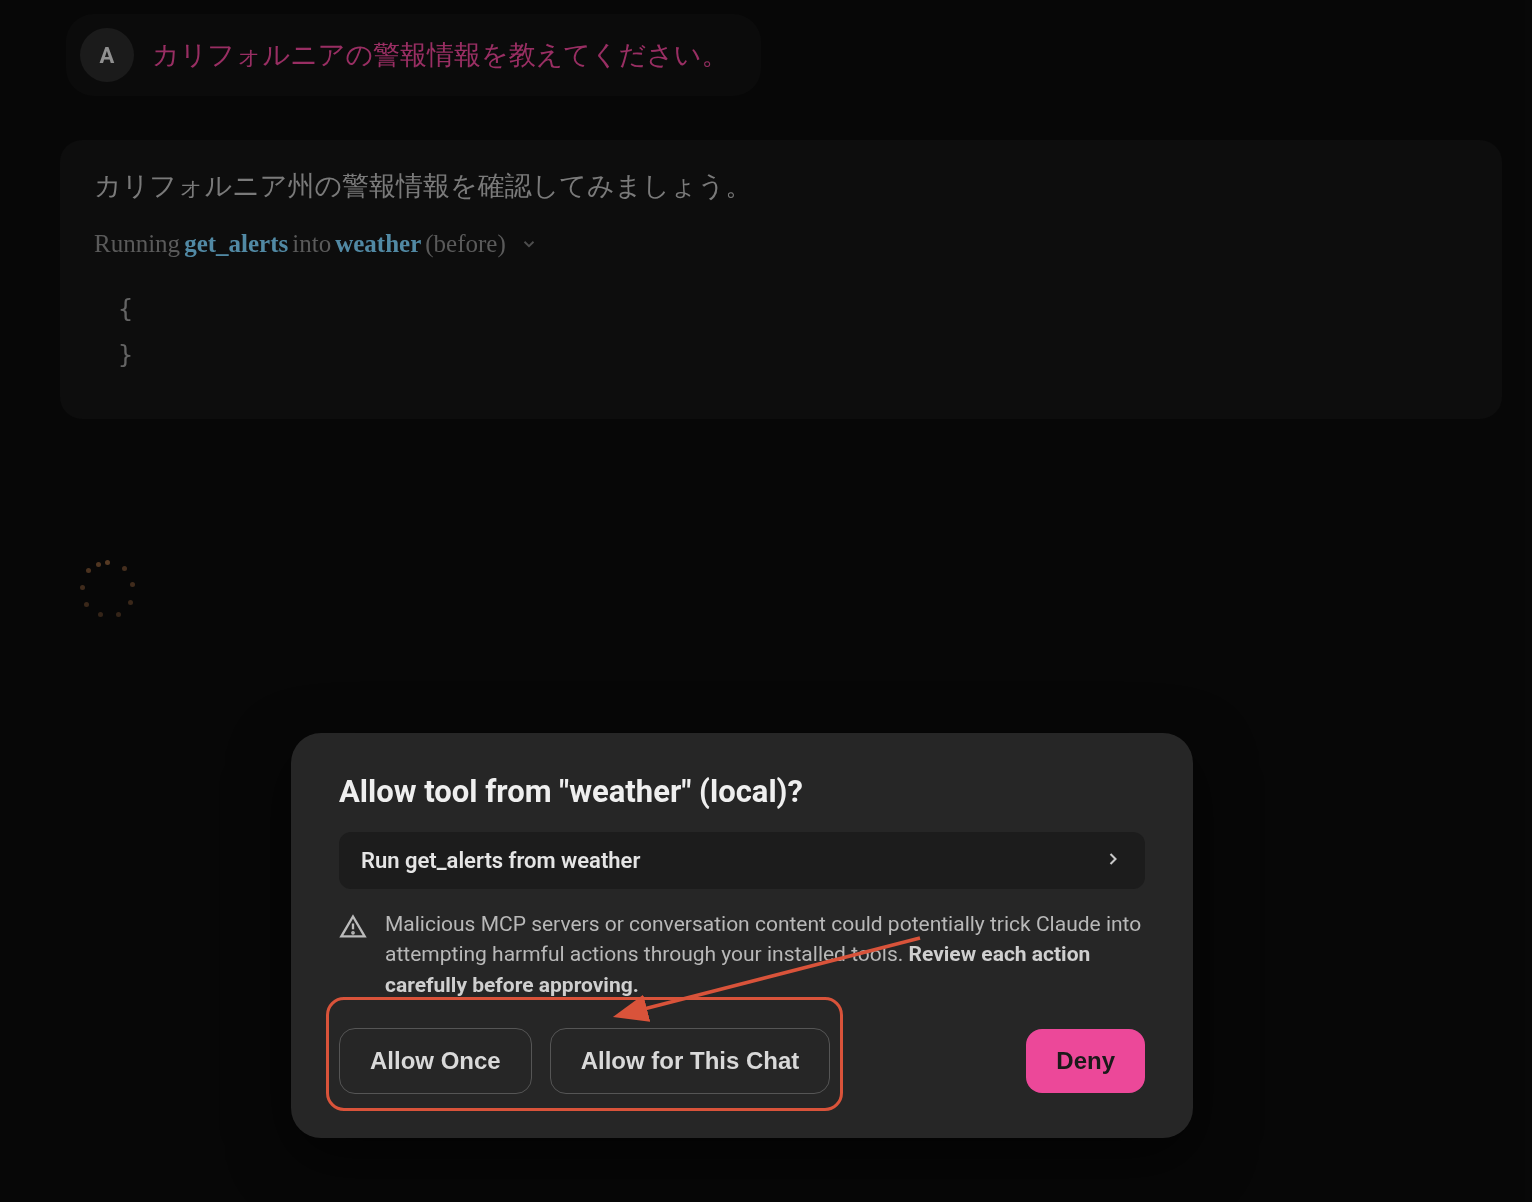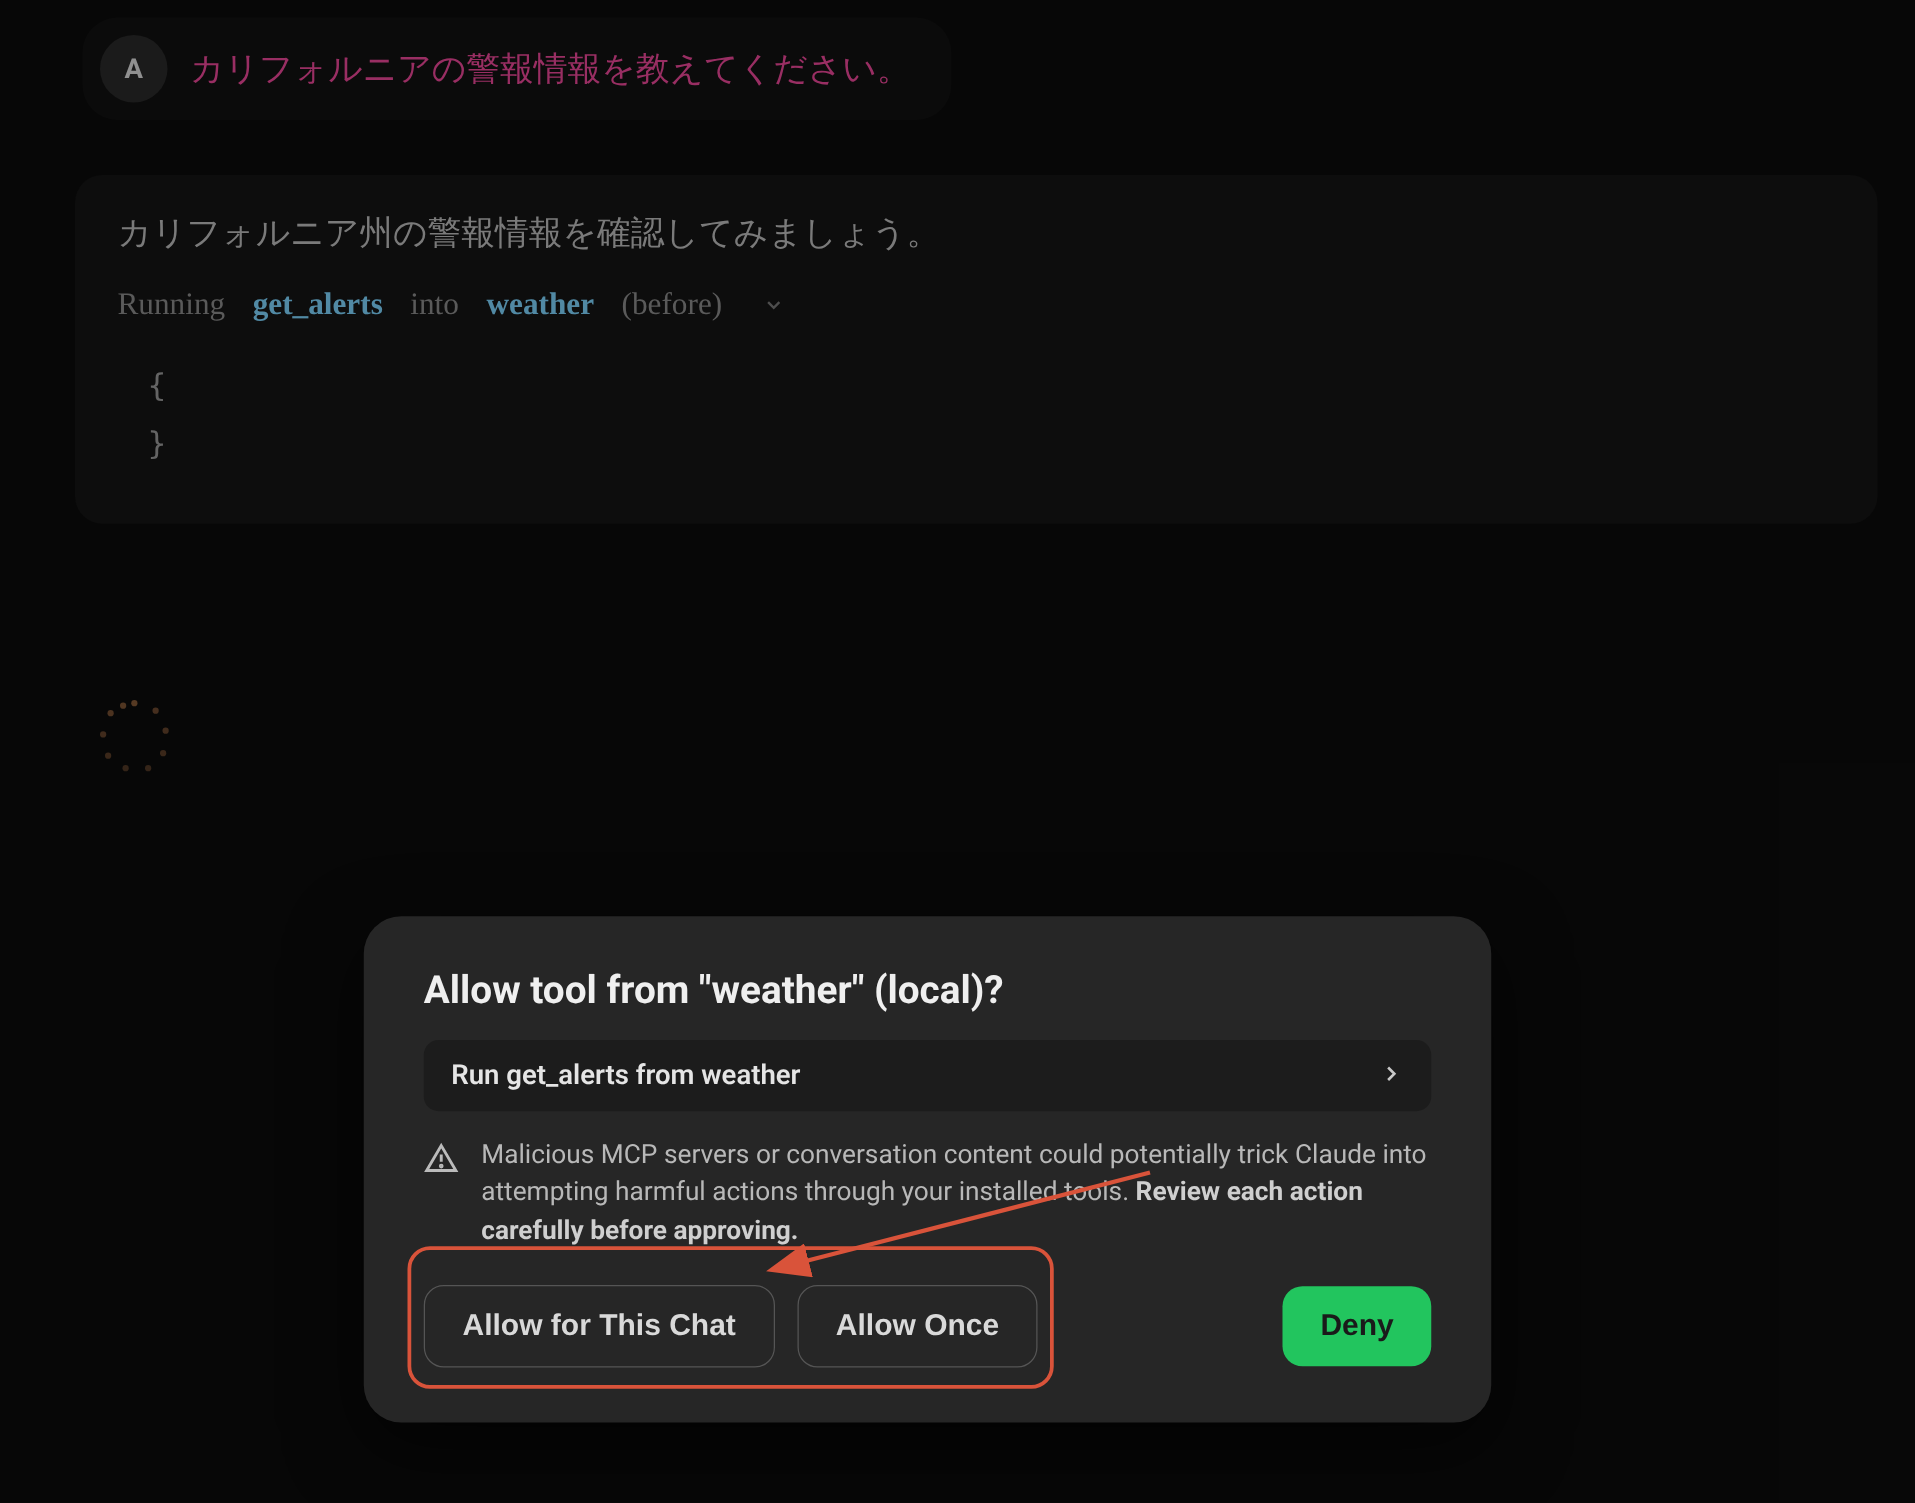--- a/index.html
+++ b/index.html
@@ -65,21 +65,21 @@
     color: #bcbcbc;
     font-family: Georgia, "Times New Roman", serif;
     margin-bottom: 26px;
   }
   .tool-status {
     font-size: 25px;
     color: #8a8a8a;
     font-family: Georgia, "Times New Roman", serif;
     display: flex;
     align-items: center;
-    gap: 22px;
+    gap: 4px;
     margin-bottom: 28px;
   }
   .tool-status .strong { color: #7dd3fc; font-weight: 600; }
   .chevron-down {
     width: 18px; height: 18px;
     margin-left: 10px;
     display: inline-flex;
   }
   .chevron-down svg { stroke: #777; }
 
@@ -175,21 +175,21 @@
     border-radius: 16px;
     cursor: pointer;
     border: none;
   }
   .btn-outline {
     background: transparent;
     color: #d9d9d9;
     border: 1.5px solid #555;
   }
   .btn-deny {
-    background: #22c55e;
+    background: #ec4899;
     color: #1a1a1a;
   }
 
   
   .annotation-box {
     position: absolute;
     border: 3px solid #d9533a;
     border-radius: 18px;
     pointer-events: none;
     z-index: 20;
@@ -266,22 +266,22 @@
         <line x1="12" y1="9" x2="12" y2="14"></line>
         <circle cx="12" cy="17" r="0.6" fill="#bbb"></circle>
       </svg>
     </span>
     <div class="warning-text">
       <span>Malicious MCP servers or conversation content could potentially trick Claude into attempting harmful actions through your installed tools. </span><span class="bold">Review each action carefully before approving.</span>
     </div>
   </div>
 
   <div class="button-row">
+    <button class="btn btn-outline">Allow Once</button>
     <button class="btn btn-outline">Allow for This Chat</button>
-    <button class="btn btn-outline">Allow Once</button>
     <div class="spacer"></div>
     <button class="btn btn-deny">Deny</button>
   </div>
 </div>
 
 <div class="annotation-box" style="left:326px; top:997px; width:517px; height:114px;"></div>
 
 <svg class="annotation-arrow" style="left:600px; top:930px; width:340px; height:100px;" viewBox="0 0 340 100">
   <defs>
     <marker id="arrowhead" markerWidth="10" markerHeight="8" refX="2" refY="4" orient="auto">

